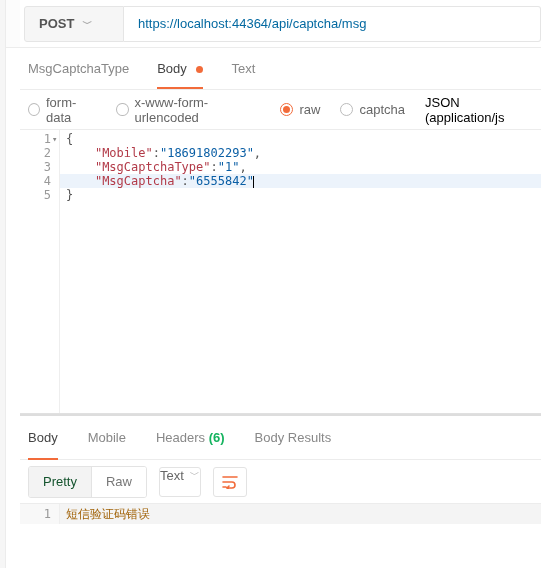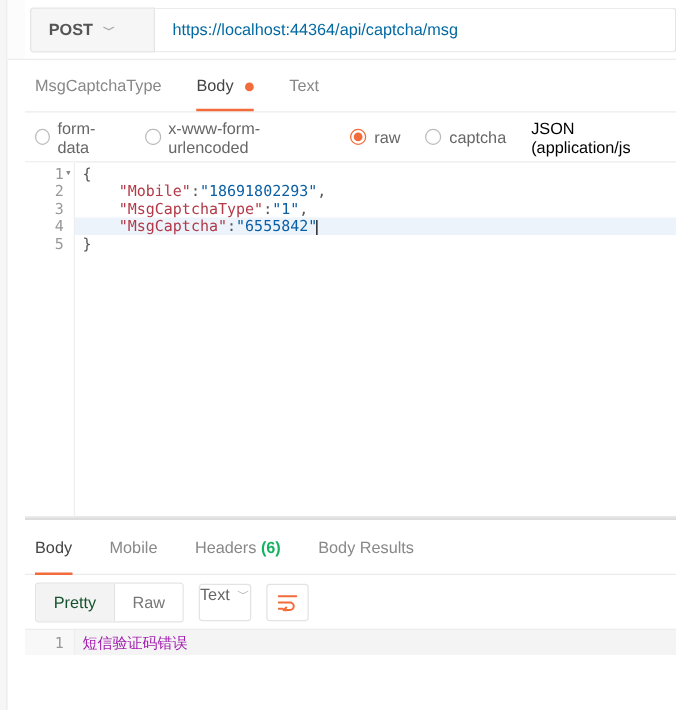--- a/index.html
+++ b/index.html
@@ -52,21 +52,21 @@
   .seg .btn { height: 30px; padding: 0 14px; display: flex; align-items: center; background: #fff; color: #777; cursor: pointer; }
   .seg .btn.active { background: #f3f3f3; color: #14532d; }
   .seg .btn + .btn { border-left: 1px solid #e3e3e3; }
   .dd { height: 30px; padding: 0 0; border: 1px solid #e3e3e3; border-radius: 3px; margin-left: 12px; display: flex; align-items: flex-start; gap: 6px; color: #666; background: #fff; cursor: pointer; }
   .dd .chev { font-size: 10px; color: #aaa; }
   .wrap-btn { width: 34px; height: 30px; border: 1px solid #e3e3e3; border-radius: 3px; margin-left: 12px; display: flex; align-items: center; justify-content: center; color: #f26b3a; cursor: pointer; }
 
   .res-editor { display: flex; font-family: Consolas, Menlo, monospace; font-size: 12px; line-height: 16px; }
   .res-gutter { width: 40px; background: #f8f8f8; color: #999; text-align: right; padding-right: 8px; padding-top: 2px; border-right: 1px solid #eee; }
   .res-code { flex: 1; padding: 2px 0 2px 6px; background: #f4f4f4; }
-  .res-code .row { height: 16px; color: #a21caf; font-family: "Microsoft YaHei", -apple-system, sans-serif; }
+  .res-code .row { height: 16px; color: #a16207; font-family: "Microsoft YaHei", -apple-system, sans-serif; }
 </style>
 </head>
 <body>
 
 <div class="left-rail"></div>
 <div class="left-rail2"></div>
 <div class="content">
 
   <div class="url-bar">
     <div class="method-btn">

